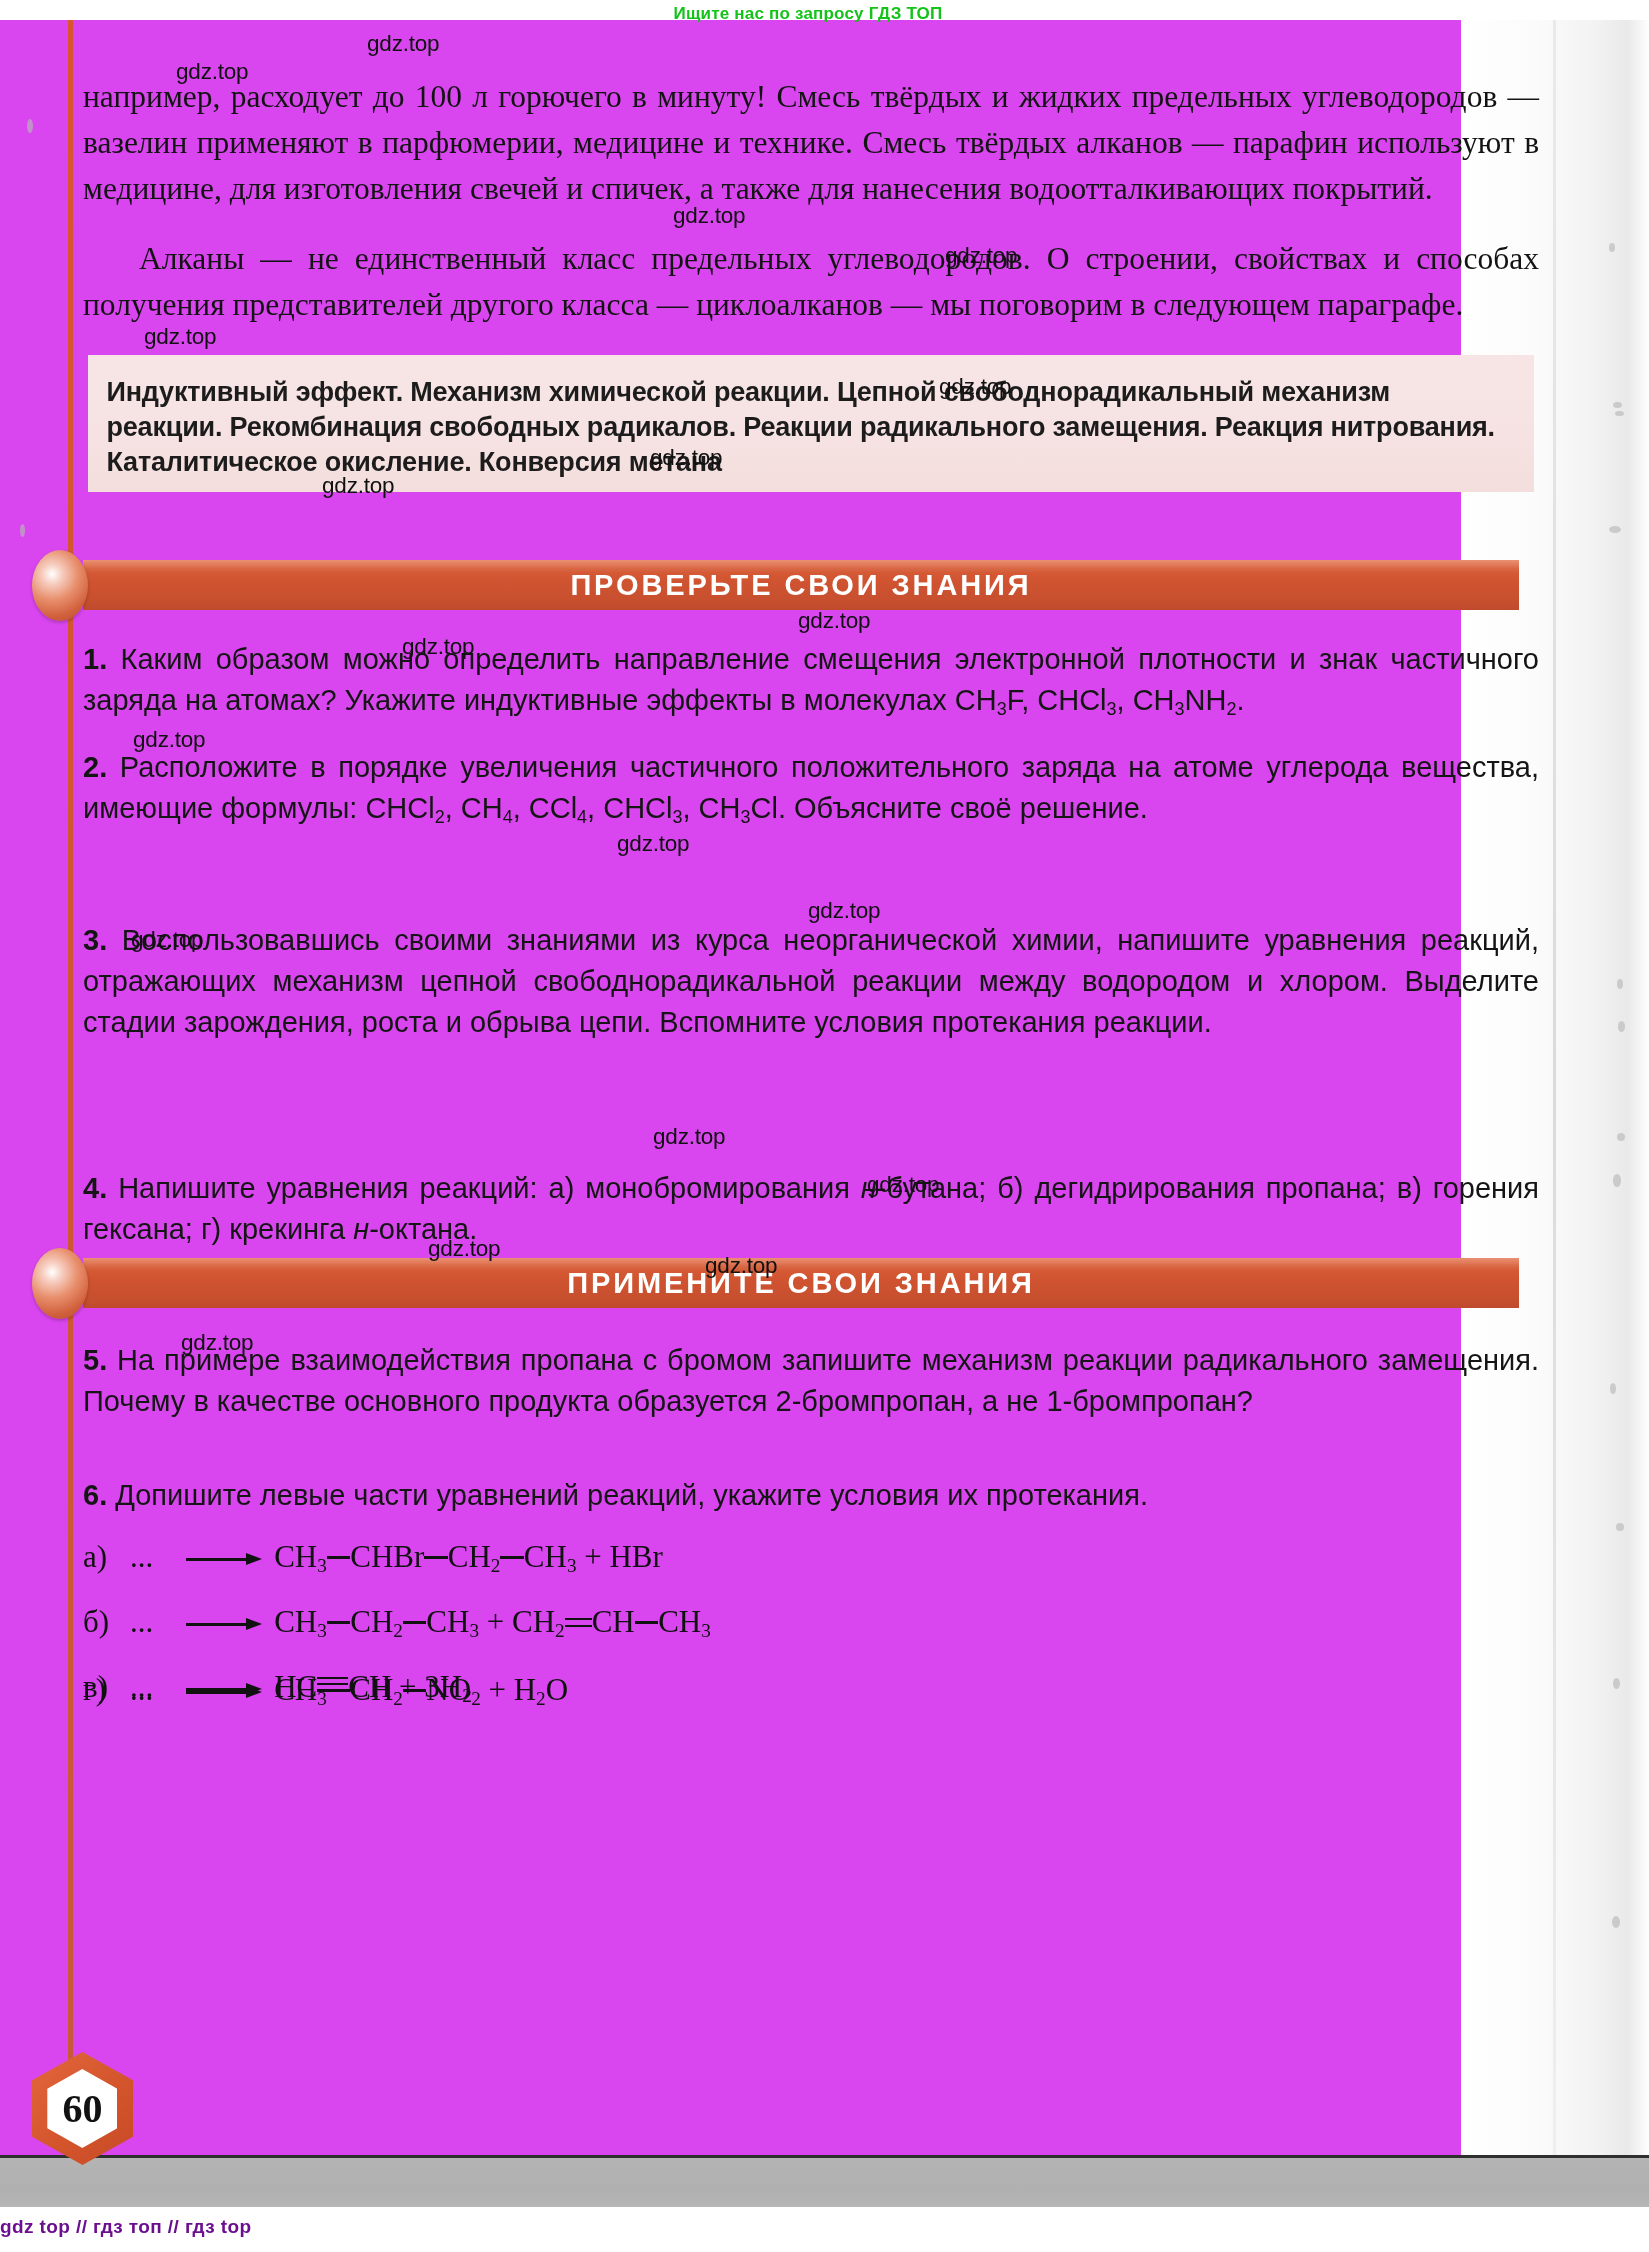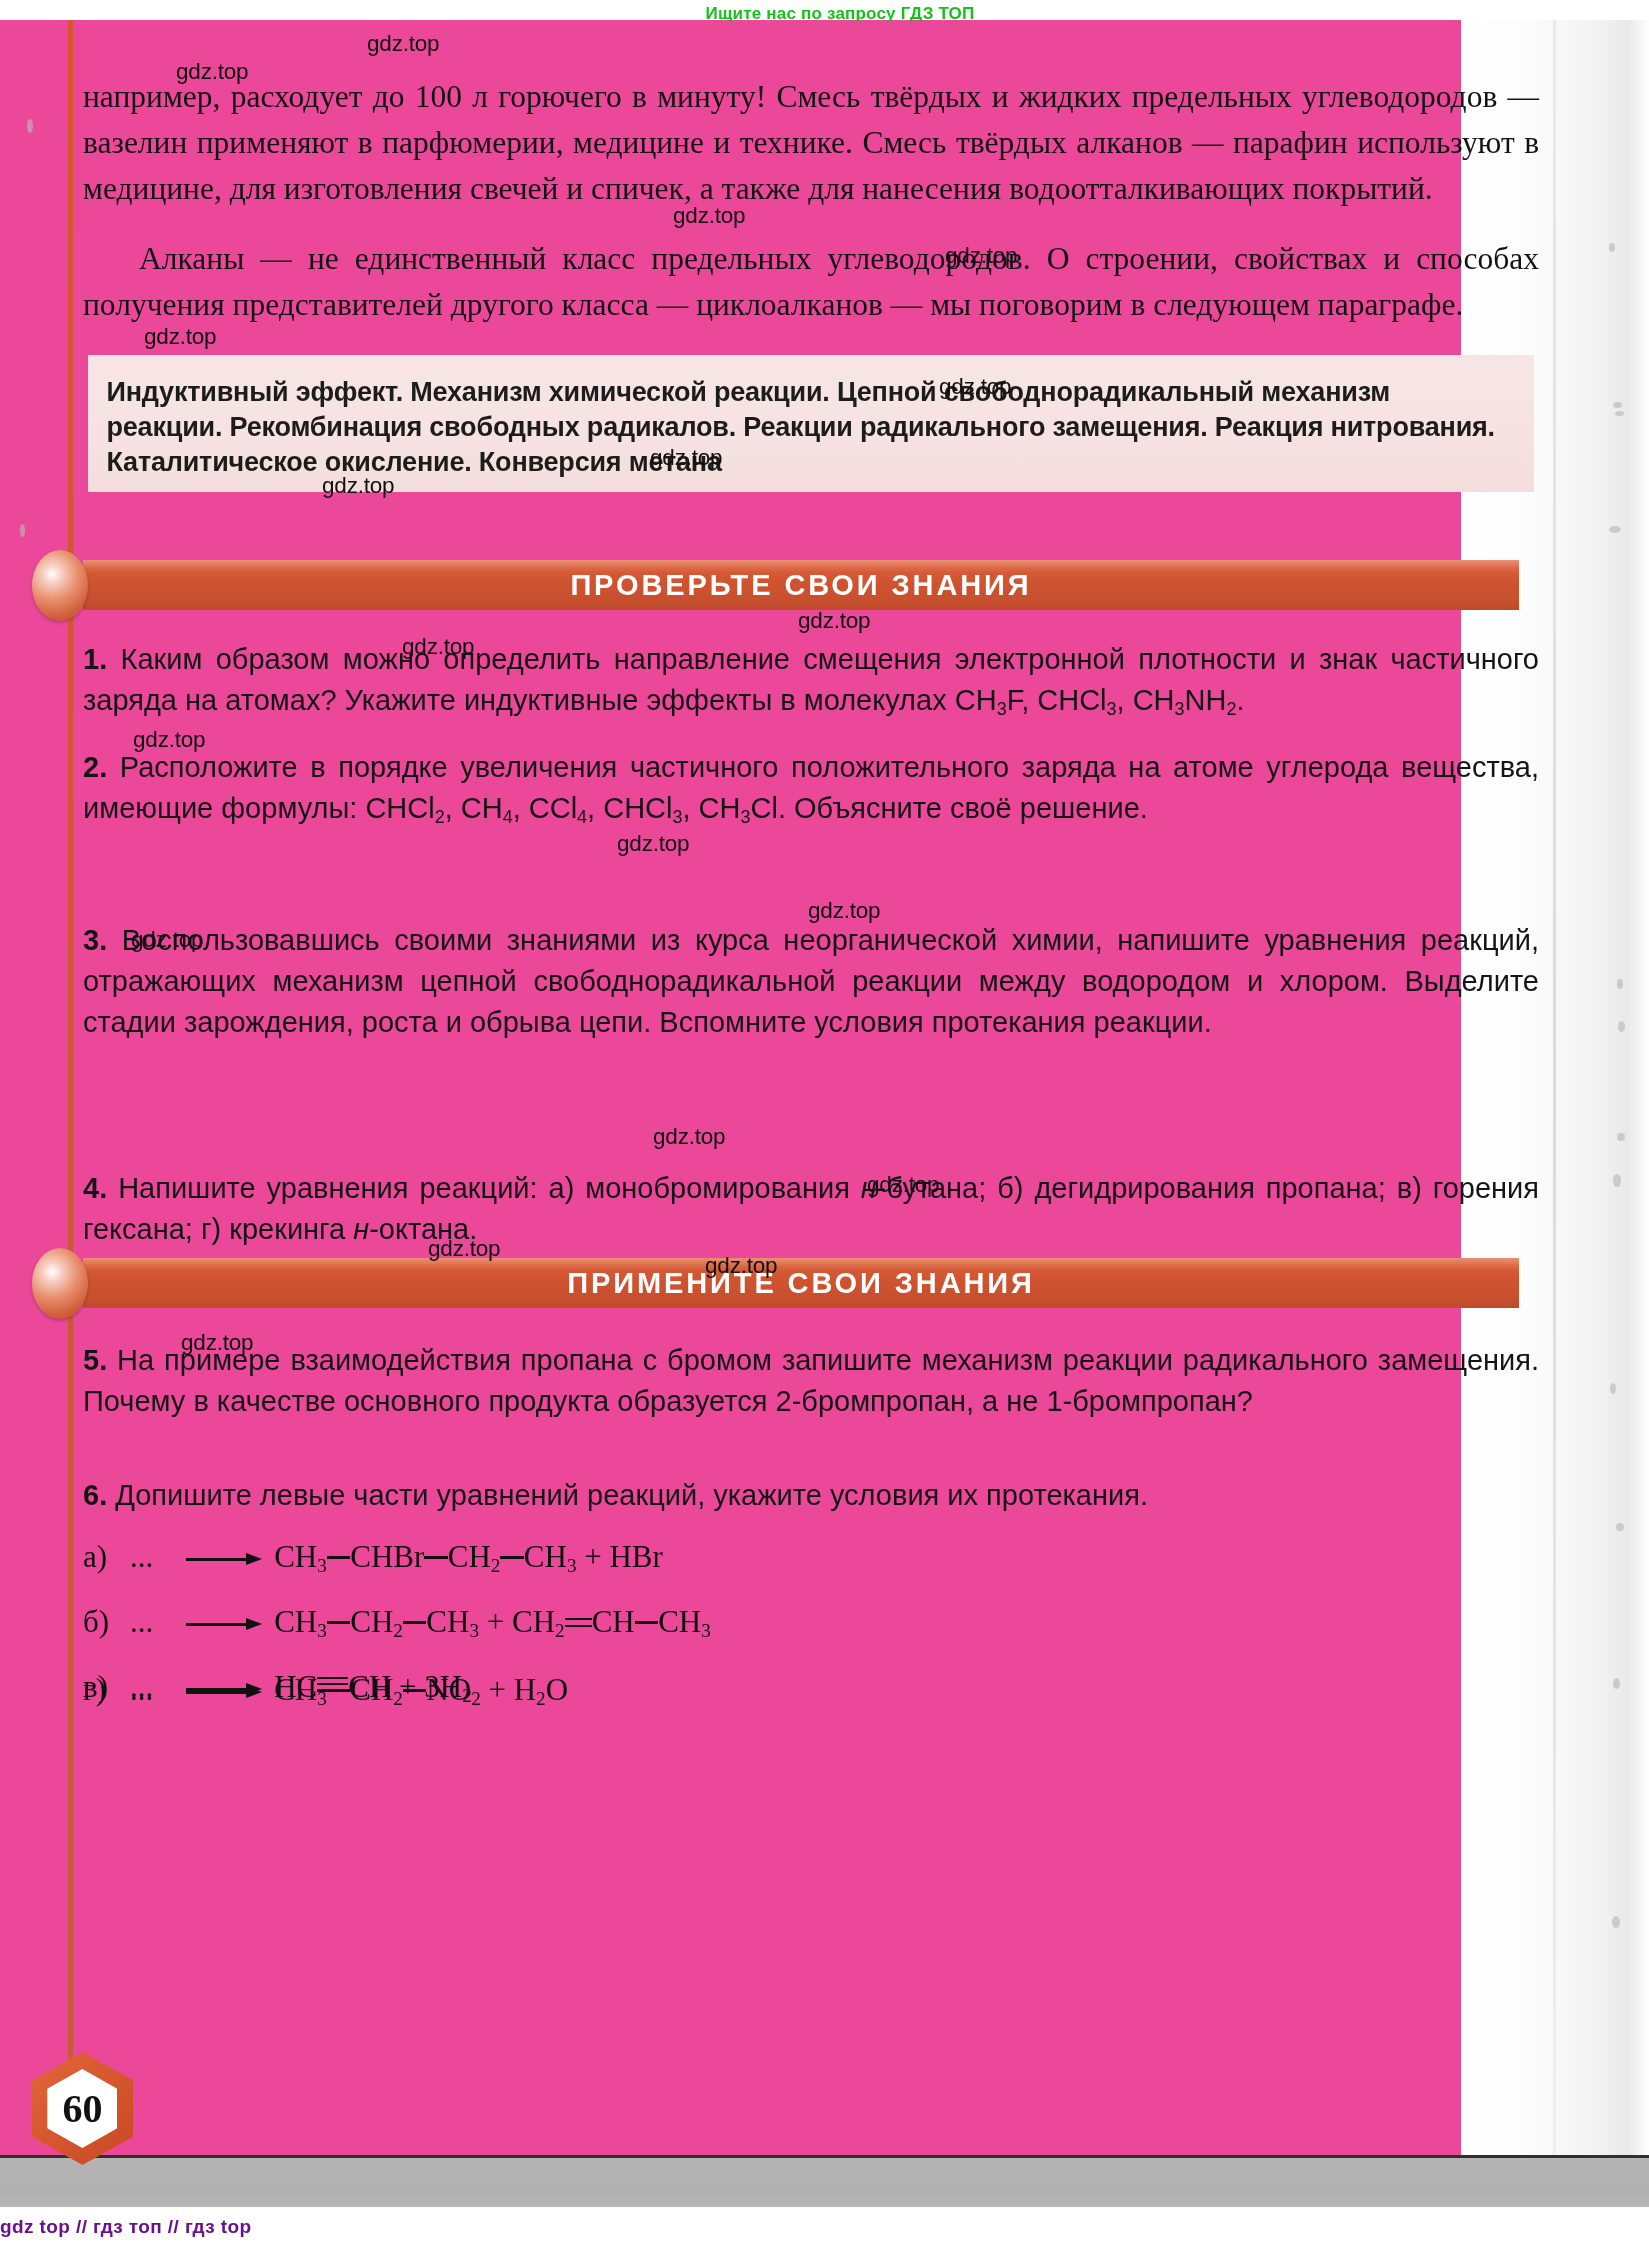--- a/index.html
+++ b/index.html
@@ -25,36 +25,35 @@
   }
 
   .top-banner{
     position:absolute;left:0;top:3.6px;width:1616px;
     text-align:center;
     font-family:"Liberation Sans", sans-serif;
     font-size:17px;font-weight:bold;
     color:#14c21a;
     z-index:60;
     letter-spacing:0.2px;
-    padding-left:32px;
   }
 
   .bottom-banner{
     position:absolute;left:0;top:2216px;width:1650px;
     font-family:"Liberation Sans", sans-serif;
     font-size:19px;font-weight:bold;
     color:#6b0f8f;
     z-index:60;
     letter-spacing:0.4px;
   }
 
   
   .page{
     position:absolute;left:0;top:20px;width:1650px;height:2187px;
-    background:#ec4899;
+    background:#d946ef;
     overflow:hidden;
   }
   
   .page-edge{
     position:absolute;right:0;top:0;width:189px;height:2142px;
     background:linear-gradient(to right,#ffffff 0%,#fbfbfb 40%,#f2f2f2 72%,#e9e9e9 88%,#ffffff 100%);
     z-index:1;pointer-events:none;
   }
   .page-edge2{
     position:absolute;right:94px;top:0;width:2.7px;height:2142px;

